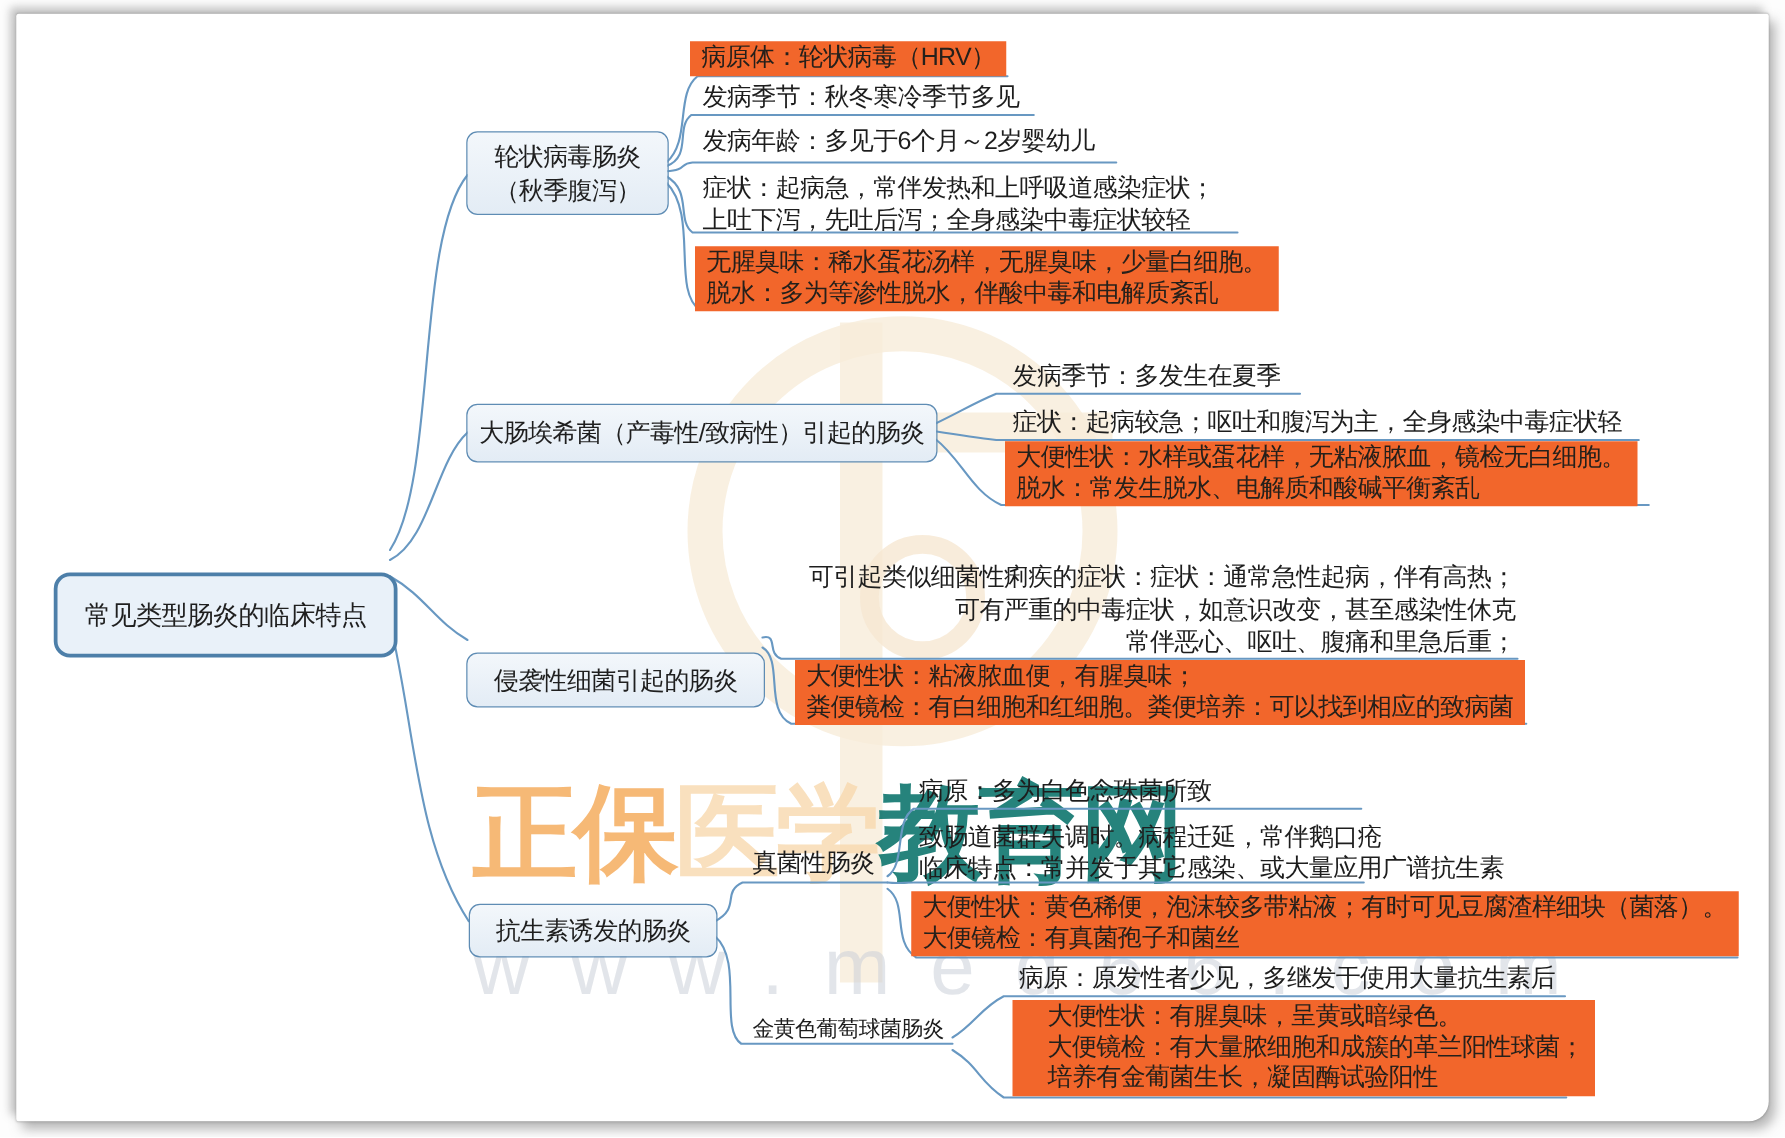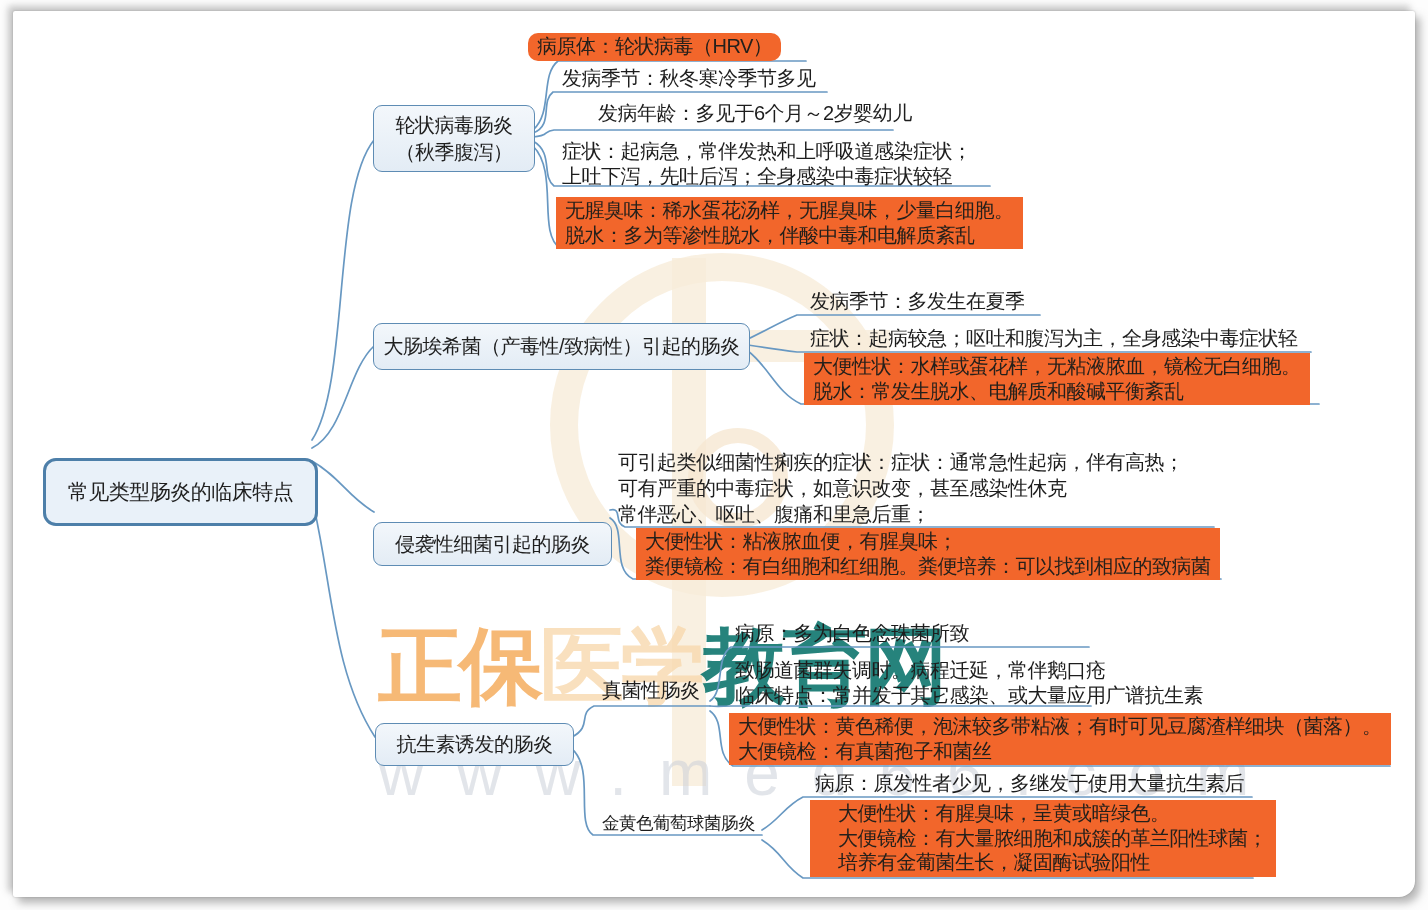--- a/index.html
+++ b/index.html
@@ -84,27 +84,27 @@
   </svg>
 
   <div class="node root" style="left:43px;top:432px;width:269px;height:62px;margin-top:26px;">
     <span>常见类型肠炎的临床特点</span>
   </div>
 
   <div class="node" style="left:373px;top:105px;width:160px;height:65px;">
     <span>轮状病毒肠炎</span>
     <span>（秋季腹泻）</span>
   </div>
-  <div class="leaf hl" style="left:528px;top:33px;border-radius:10px;">
+  <div class="leaf hl" style="left:552px;top:33px;">
     <div>病原体：轮状病毒（HRV）</div>
   </div>
   <div class="leaf" style="left:562px;top:66px;">
     <div>发病季节：秋冬寒冷季节多见</div>
   </div>
-  <div class="leaf" style="left:562px;top:101px;margin-left:36px;">
+  <div class="leaf" style="left:562px;top:101px;">
     <div>发病年龄：多见于6个月～2岁婴幼儿</div>
   </div>
   <div class="leaf" style="left:562px;top:139px;">
     <div>症状：起病急，常伴发热和上呼吸道感染症状；</div>
     <div>上吐下泻，先吐后泻；全身感染中毒症状较轻</div>
   </div>
   <div class="leaf hl" style="left:556px;top:197px;">
     <div>无腥臭味：稀水蛋花汤样，无腥臭味，少量白细胞。</div>
     <div>脱水：多为等渗性脱水，伴酸中毒和电解质紊乱</div>
   </div>
@@ -119,21 +119,21 @@
     <div>症状：起病较急；呕吐和腹泻为主，全身感染中毒症状轻</div>
   </div>
   <div class="leaf hl" style="left:804px;top:353px;">
     <div>大便性状：水样或蛋花样，无粘液脓血，镜检无白细胞。</div>
     <div>脱水：常发生脱水、电解质和酸碱平衡紊乱</div>
   </div>
 
   <div class="node" style="left:373px;top:494px;width:237px;height:42px;margin-top:28px;">
     <span>侵袭性细菌引起的肠炎</span>
   </div>
-  <div class="leaf lh26" style="left:618px;top:449px;">
+  <div class="leaf lh26" style="left:647px;top:449px;text-align:right;">
     <div>可引起类似细菌性痢疾的症状：症状：通常急性起病，伴有高热；</div>
     <div>可有严重的中毒症状，如意识改变，甚至感染性休克</div>
     <div>常伴恶心、呕吐、腹痛和里急后重；</div>
   </div>
   <div class="leaf hl" style="left:636px;top:528px;">
     <div>大便性状：粘液脓血便，有腥臭味；</div>
     <div>粪便镜检：有白细胞和红细胞。粪便培养：可以找到相应的致病菌</div>
   </div>
 
   <div class="node" style="left:375px;top:723px;width:197px;height:41px;">

